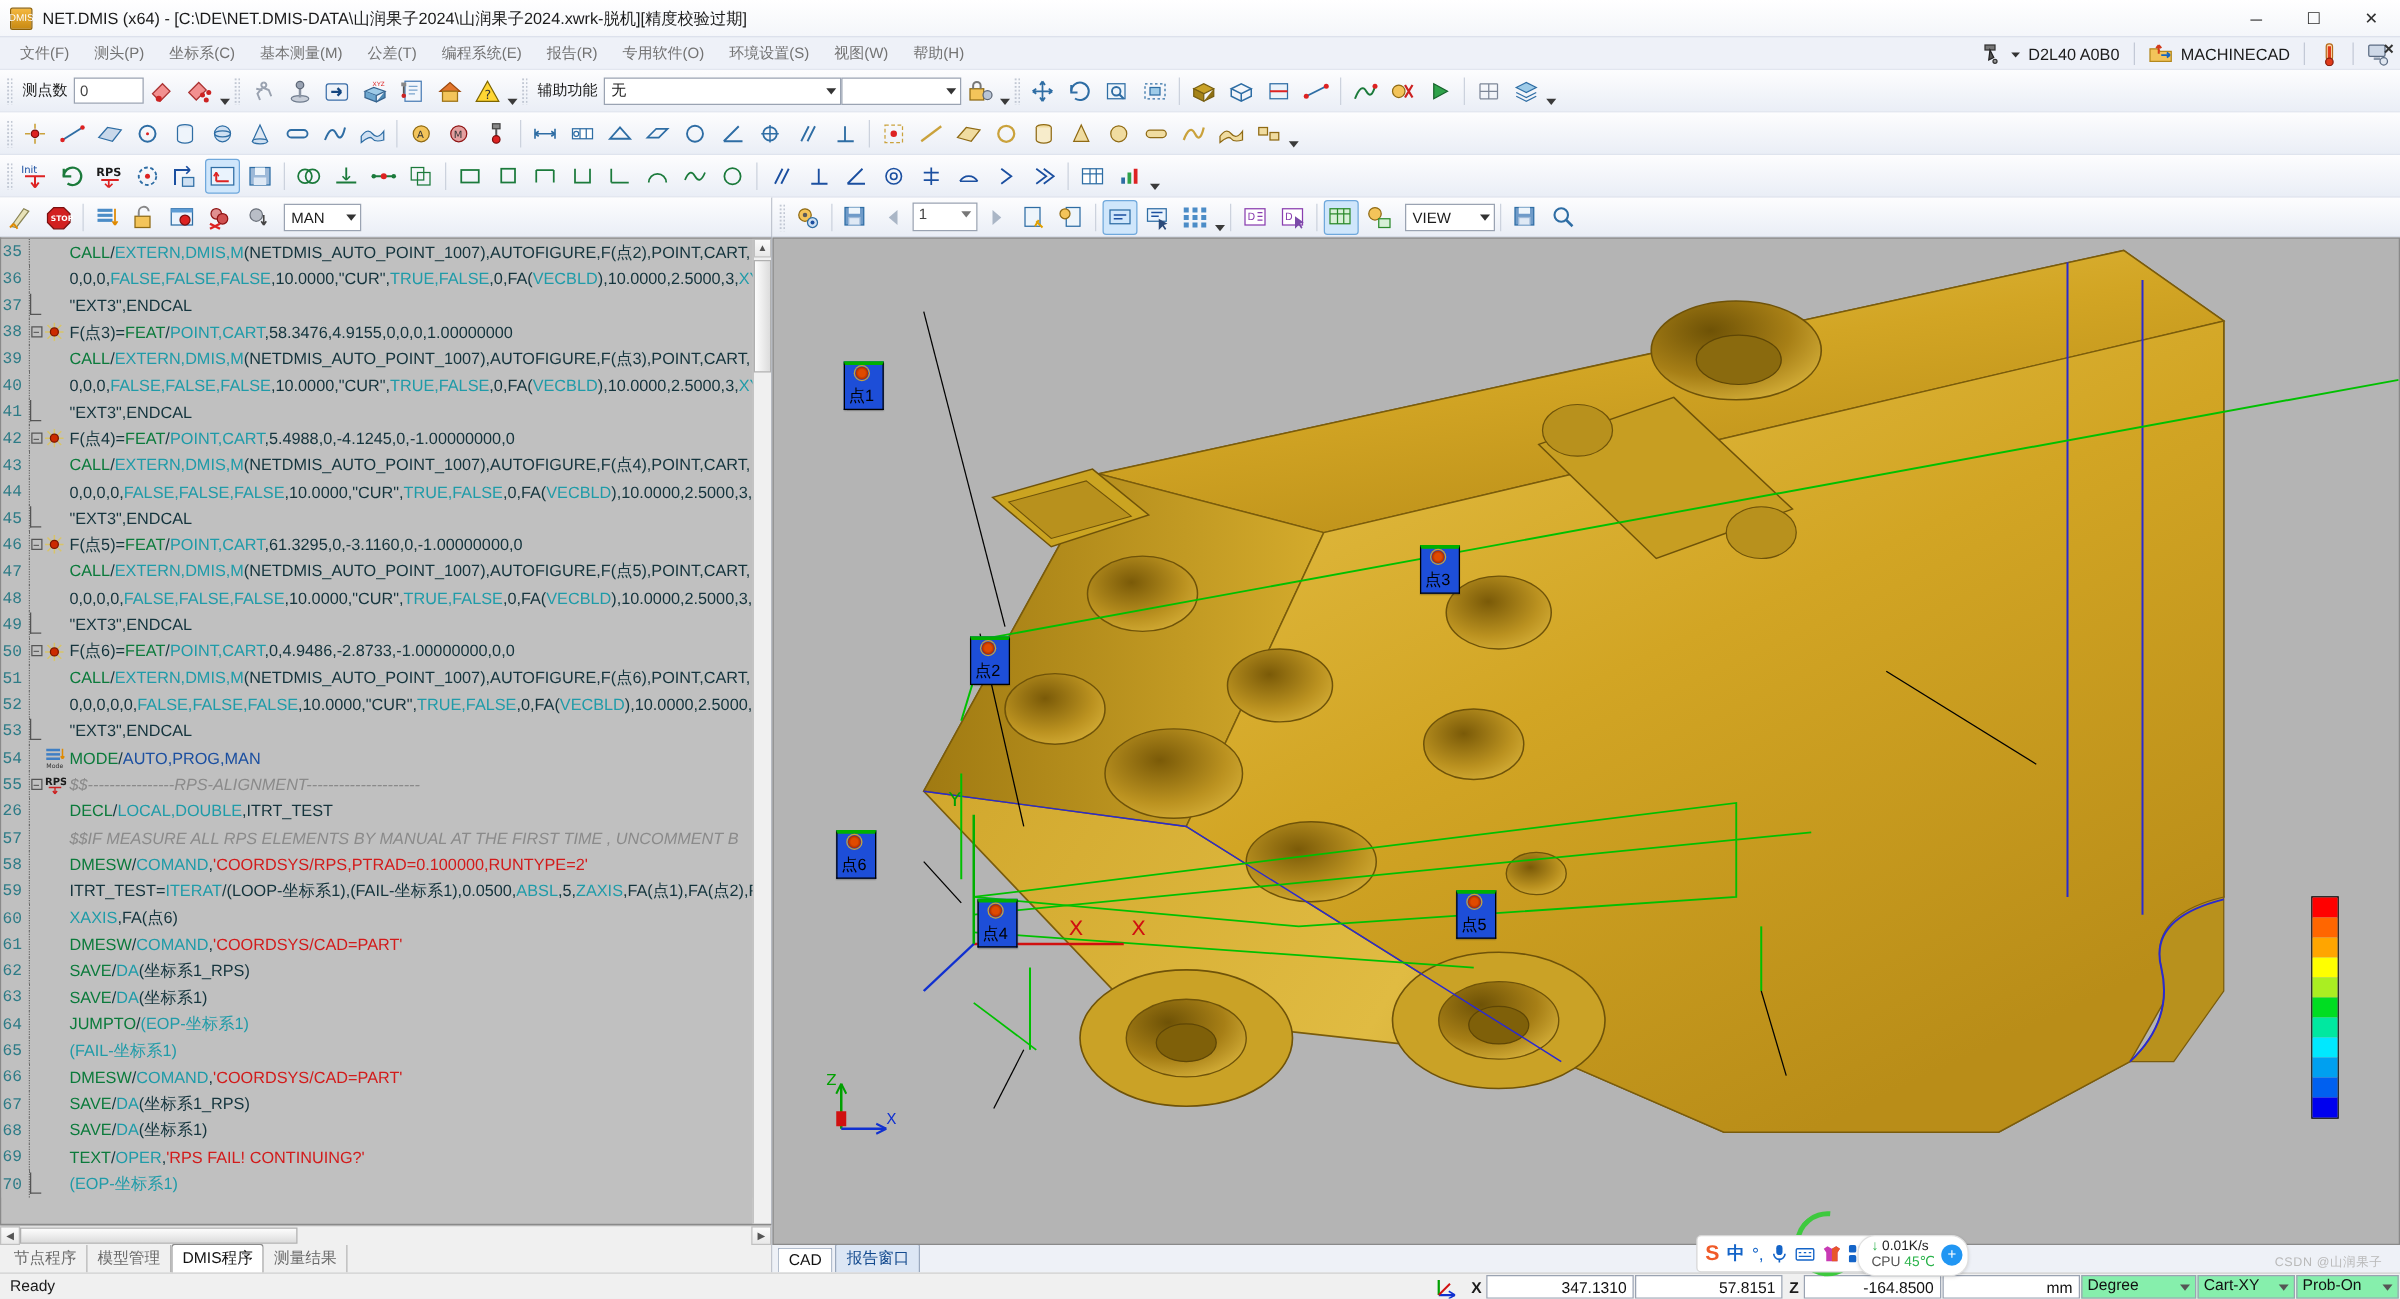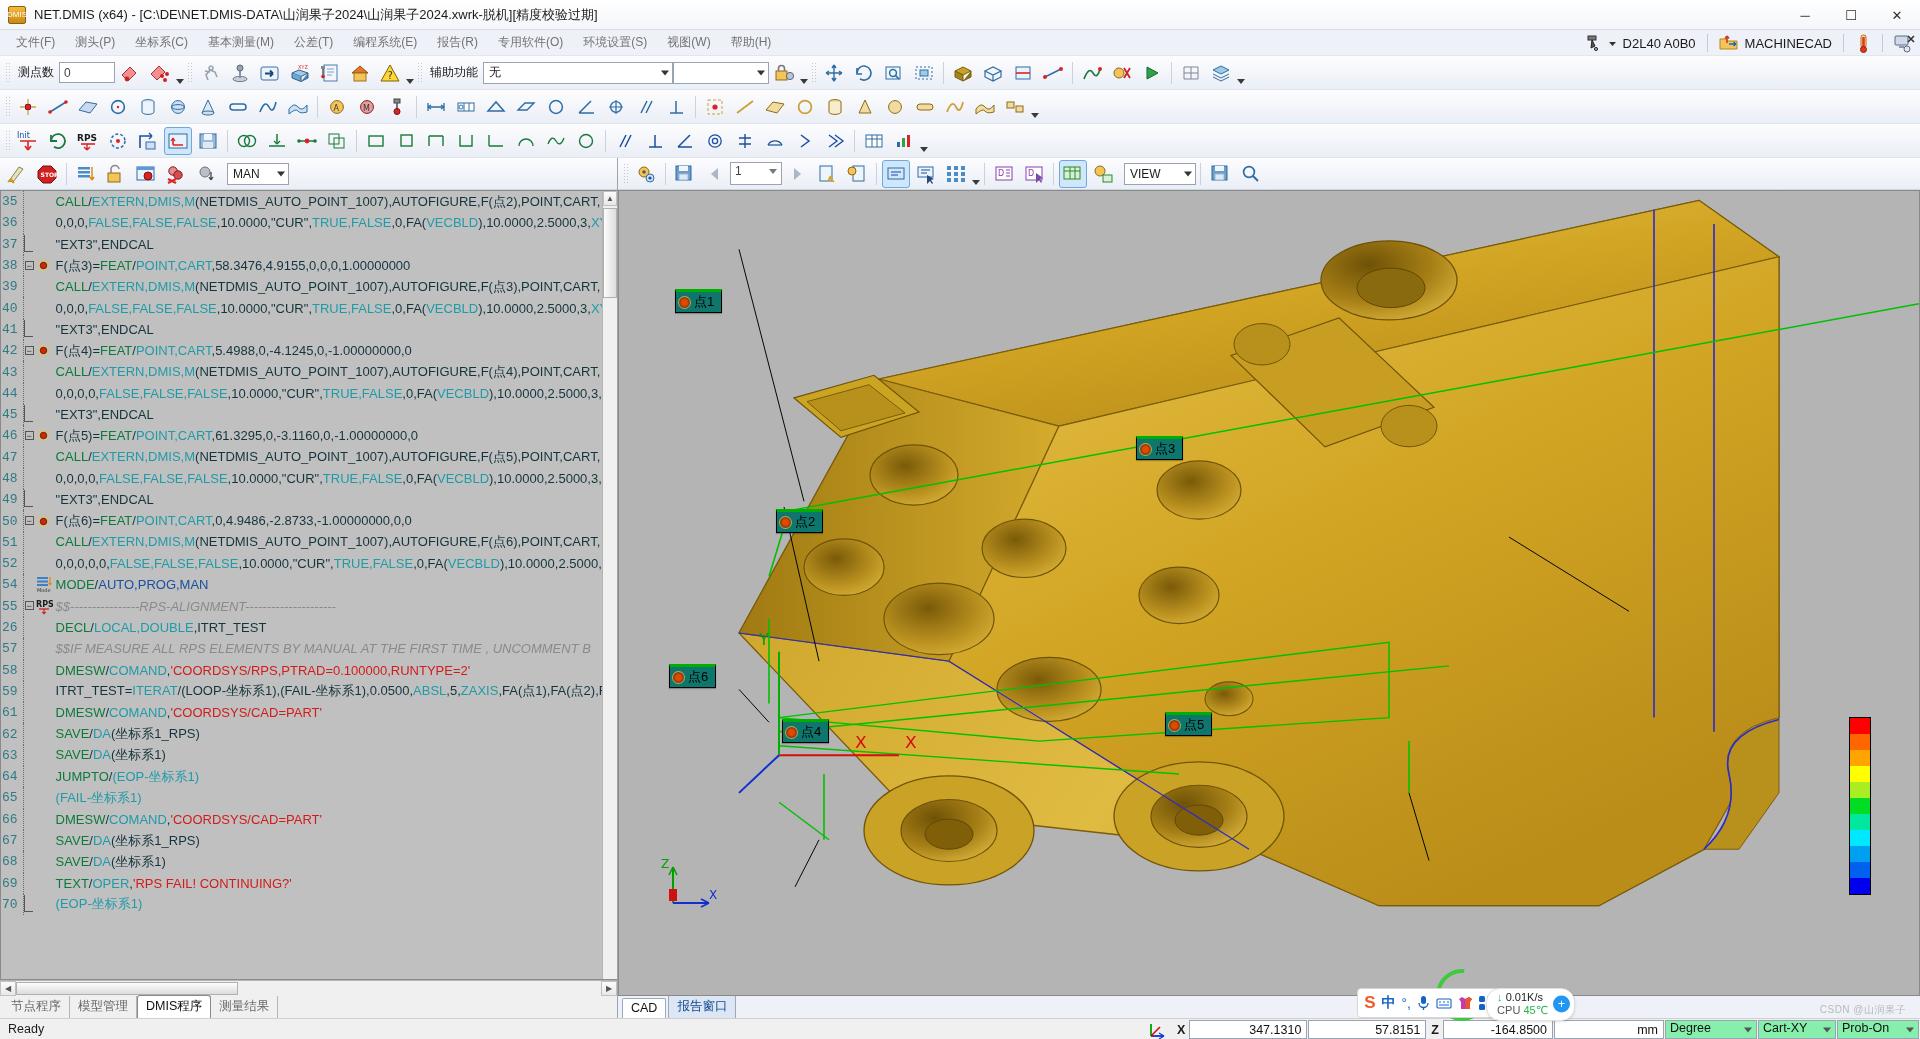--- a/index.html
+++ b/index.html
@@ -203,25 +203,26 @@
     background: linear-gradient(#fdfdfe, #eaeef6);
     display: flex; align-items: center; padding-left: 2px;
     border-bottom: 1px solid #cfd6e2;
   }
   .viewport {
     flex: 1 1 auto; position: relative;
     background: #b4b4b4; overflow: hidden;
     border: 1px solid #8a8a8a;
   }
   .pt-label {
-    position: absolute; background: #0f766e; border: 1px solid #000;
+    position: absolute; background: #1d4ed8; border: 1px solid #000;
     border-top: 3px solid #00b000;
     padding: 1px 7px 1px 3px; font-size: 13px; color: #000;
     display: flex; align-items: center; gap: 4px; white-space: nowrap;
     box-shadow: 0 1px 1px rgba(0,0,0,.25);
+    flex-direction: column;
   }
   .pt-dot {
     width: 11px; height: 11px; border-radius: 50%;
     background: radial-gradient(circle,#e04a00 35%, #b03000 60%, rgba(255,210,120,.0) 70%);
     box-shadow: 0 0 0 1px #caa23c;
     flex: 0 0 11px;
   }
   .colorbar {
     position: absolute; right: 48px; bottom: 100px;
     width: 22px; border: 1px solid #000;
@@ -1117,20 +1118,26 @@
                   <td class="gicon"></td>
                   <td class="codetext"><span class="k-kw">CALL</span><span class="k-dk">/</span><span class="k-fn">EXTERN,DMIS,M</span><span class="k-dk">(NETDMIS_AUTO_POINT_1007),AUTOFIGURE,F(点6),POINT,CART,</span></td>
                 </tr>
                 <tr class="cl">
                   <td class="gutter">52</td>
                   <td class="fold"></td>
                   <td class="gicon"></td>
                   <td class="codetext"><span class="k-dk">0,0,0,0,0,</span><span class="k-fn">FALSE,FALSE,FALSE</span><span class="k-dk">,10.0000,"CUR",</span><span class="k-fn">TRUE,FALSE</span><span class="k-dk">,0,FA(</span><span class="k-fn">VECBLD</span><span class="k-dk">),10.0000,2.5000,3,</span></td>
                 </tr>
                 <tr class="cl">
+                  <td class="gutter">53</td>
+                  <td class="fold"><span class="foldline"></span></td>
+                  <td class="gicon"></td>
+                  <td class="codetext"><span class="k-dk">"EXT3",ENDCAL</span></td>
+                </tr>
+                <tr class="cl">
                   <td class="gutter">54</td>
                   <td class="fold"></td>
                   <td class="gicon">
                     <svg width="17" height="17" viewBox="0 0 17 17">
                       <rect x="1" y="1" width="11" height="2" fill="#3f7fc4"></rect>
                       <rect x="1" y="4.5" width="11" height="2" fill="#3f7fc4"></rect>
                       <rect x="1" y="8" width="11" height="2" fill="#3f7fc4"></rect>
                       <path d="M14 1 V9 M14 9 L12.6 7 M14 9 L15.4 7" stroke="#e08a00" stroke-width="1.2" fill="none"></path>
                       <text x="1" y="16" font-size="5" fill="#333" font-family="DejaVu Sans">Mode</text>
                     </svg>
@@ -1165,20 +1172,26 @@
                   <td class="gutter">58</td>
                   <td class="fold"></td>
                   <td class="gicon"></td>
                   <td class="codetext"><span class="k-kw">DMESW</span><span class="k-dk">/</span><span class="k-fn">COMAND</span><span class="k-dk">,</span><span class="k-str">'COORDSYS/RPS,PTRAD=0.100000,RUNTYPE=2'</span></td>
                 </tr>
                 <tr class="cl">
                   <td class="gutter">59</td>
                   <td class="fold"></td>
                   <td class="gicon"></td>
                   <td class="codetext"><span class="k-dk">ITRT_TEST=</span><span class="k-fn">ITERAT</span><span class="k-dk">/(LOOP-坐标系1),(FAIL-坐标系1),0.0500,</span><span class="k-fn">ABSL</span><span class="k-dk">,5,</span><span class="k-fn">ZAXIS</span><span class="k-dk">,FA(点1),FA(点2),F</span></td>
+                </tr>
+                <tr class="cl">
+                  <td class="gutter">60</td>
+                  <td class="fold"></td>
+                  <td class="gicon"></td>
+                  <td class="codetext"><span class="k-fn">XAXIS</span><span class="k-dk">,FA(点6)</span></td>
                 </tr>
                 <tr class="cl">
                   <td class="gutter">61</td>
                   <td class="fold"></td>
                   <td class="gicon"></td>
                   <td class="codetext"><span class="k-kw">DMESW</span><span class="k-dk">/</span><span class="k-fn">COMAND</span><span class="k-dk">,</span><span class="k-str">'COORDSYS/CAD=PART'</span></td>
                 </tr>
                 <tr class="cl">
                   <td class="gutter">62</td>
                   <td class="fold"></td>

